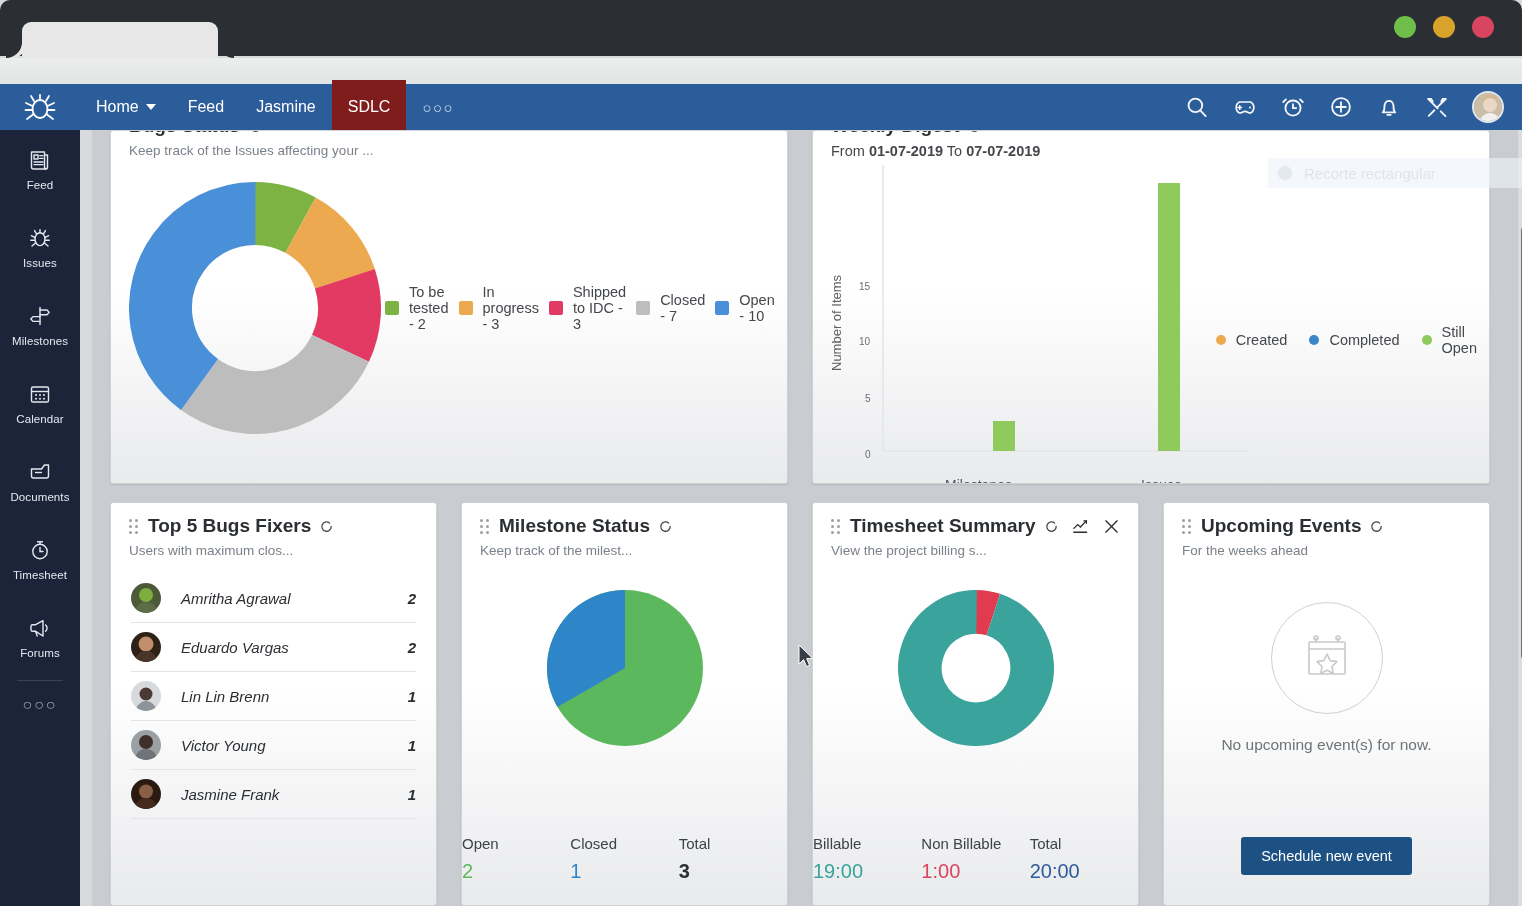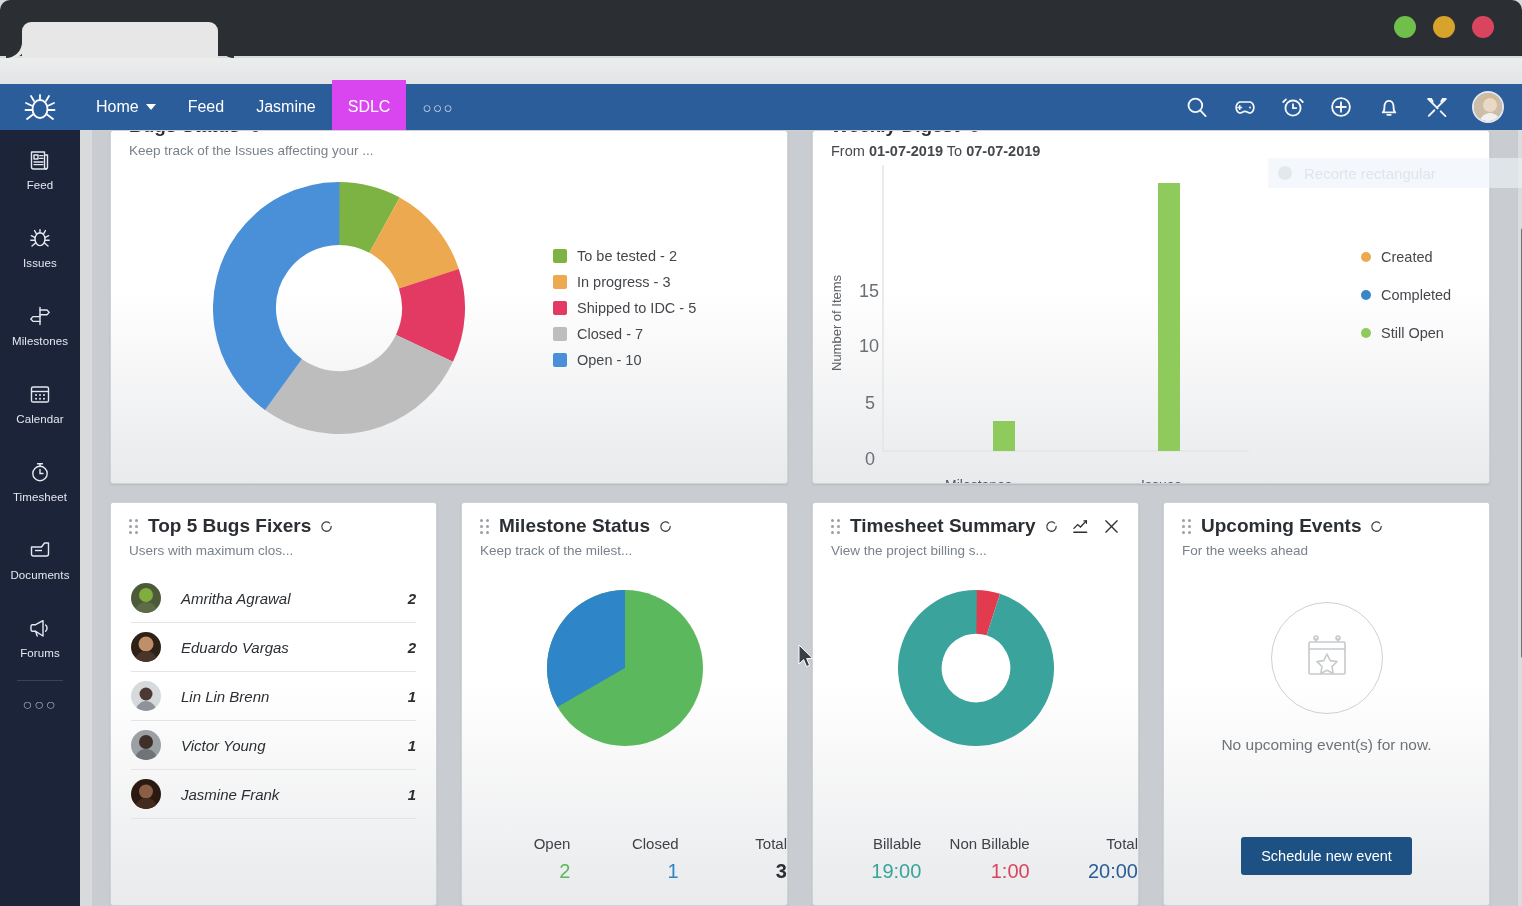--- a/index.html
+++ b/index.html
@@ -47,21 +47,21 @@
     position: absolute; left: 0; top: 84px; width: 1522px; height: 46px;
     background: #2c5d9b;
     display: flex; align-items: center;
   }
   .brand { width: 80px; display: flex; align-items: center; justify-content: center; }
   .nav-links { display: flex; align-items: center; height: 46px; }
   .nav-item {
     color: #ffffff; font-size: 16px; padding: 0 16px; height: 54px;
     display: flex; align-items: center; cursor: pointer; white-space: nowrap;
   }
-  .nav-item.active { background: #d946ef; }
+  .nav-item.active { background: #7f1d1d; }
   .caret {
     display: inline-block; margin-left: 7px;
     border-left: 5px solid transparent; border-right: 5px solid transparent;
     border-top: 6px solid #fff;
   }
   .nav-dots { color: #cfdced; font-size: 15px; letter-spacing: 1.5px; }
   .nav-right {
     margin-left: auto; display: flex; align-items: center; gap: 22px; padding-right: 18px;
   }
   .nav-ico { width: 26px; height: 26px; cursor: pointer; opacity: .95; }
@@ -117,35 +117,35 @@
   .drag-dots i { width: 3px; height: 3px; background: #9aa0a6; border-radius: 50%; display: block; }
   .card-title { font-size: 19px; font-weight: bold; color: #2b2f33; }
   .refresh-ico { margin-left: 8px; cursor: pointer; }
   .card-sub { font-size: 13.5px; color: #7a8189; margin: 6px 0 0 0; }
   .hd-actions { margin-left: auto; display: flex; align-items: center; gap: 14px; }
 
   
   .clip-card { height: 354px; overflow: hidden; }
   .clip-inner { margin-top: -28px; }
 
-  .legend { display: flex; flex-direction: column; gap: 10px; }
+  .legend { display: flex; flex-direction: row; gap: 10px; }
   .legend-row { display: flex; align-items: center; gap: 10px; font-size: 14.5px; color: #44474b; }
   .swatch { width: 14px; height: 14px; border-radius: 2px; flex: none; }
   .legend-dot { width: 10px; height: 10px; border-radius: 50%; flex: none; }
 
   .stats { display: flex; width: 100%; }
-  .stat { flex: 1; text-align: right; }
+  .stat { flex: 1; text-align: left; }
   .stat-lbl { font-size: 15px; color: #3e4247; }
   .stat-val { font-size: 20px; margin-top: 8px; }
 
   .bars-axis-label {
     writing-mode: vertical-rl; transform: rotate(180deg);
     font-size: 13px; color: #5c6166;
   }
-  .tick { font-size: 18px; color: #6b7075; }
+  .tick { font-size: 10px; color: #6b7075; }
 
   .btn-primary {
     background: #1e5183; color: #fff; border: none; font-size: 14.5px;
     padding: 11px 20px; border-radius: 3px; cursor: pointer;
     font-family: "Liberation Sans", sans-serif;
   }
 
   .empty-circle {
     width: 112px; height: 112px; border-radius: 50%;
     border: 1px solid #cdd1d5; display: flex; align-items: center; justify-content: center;
@@ -325,36 +325,36 @@
             <circle cx="9" cy="17.8" r="1"></circle>
               <circle cx="13" cy="17.8" r="1"></circle>
               <circle cx="17" cy="17.8" r="1"></circle>
           </g>
         </g>
       </svg>
       <span class="rail-label">Calendar</span>
     </div>
     <div class="rail-item">
       <svg width="26" height="26" viewBox="0 0 26 26">
+        <g fill="none" stroke="#e4e8f0" stroke-width="1.4" stroke-linejoin="round">
+          <path d="M4.5 10 h10 l3 -4 h4 v11 a2 2 0 0 1 -2 2 h-13 a2 2 0 0 1 -2 -2 z"></path>
+          <path d="M8 13.5 h7"></path>
+        </g>
+      </svg>
+      <span class="rail-label">Documents</span>
+    </div>
+    <div class="rail-item">
+      <svg width="26" height="26" viewBox="0 0 26 26">
         <g fill="none" stroke="#e4e8f0" stroke-width="1.4" stroke-linecap="round">
           <circle cx="13" cy="14.5" r="7.2"></circle>
           <path d="M13 10.5 V14.5 h3"></path>
           <path d="M10.6 4.8 h4.8 M13 4.8 V7.3"></path>
         </g>
       </svg>
       <span class="rail-label">Timesheet</span>
-    </div>
-    <div class="rail-item">
-      <svg width="26" height="26" viewBox="0 0 26 26">
-        <g fill="none" stroke="#e4e8f0" stroke-width="1.4" stroke-linejoin="round">
-          <path d="M4.5 10 h10 l3 -4 h4 v11 a2 2 0 0 1 -2 2 h-13 a2 2 0 0 1 -2 -2 z"></path>
-          <path d="M8 13.5 h7"></path>
-        </g>
-      </svg>
-      <span class="rail-label">Documents</span>
     </div>
     <div class="rail-item">
       <svg width="26" height="26" viewBox="0 0 26 26">
         <g fill="none" stroke="#e4e8f0" stroke-width="1.4" stroke-linejoin="round" stroke-linecap="round">
           <path d="M4 11.3 v3.4 a1.6 1.6 0 0 0 1.6 1.6 h3 L16 21 V5.6 L8.6 9.7 h-3 A1.6 1.6 0 0 0 4 11.3 z"></path>
           <path d="M8.6 16.3 L10.2 21"></path>
           <path d="M18.6 10 a4 4 0 0 1 0 6.2"></path>
         </g>
       </svg>
       <span class="rail-label">Forums</span>
@@ -401,21 +401,21 @@
                 <div class="legend-row">
                   <span class="swatch" style="background:#7cb342"></span>
                   <span>To be tested - 2</span>
                 </div>
                 <div class="legend-row">
                   <span class="swatch" style="background:#eda94f"></span>
                   <span>In progress - 3</span>
                 </div>
                 <div class="legend-row">
                   <span class="swatch" style="background:#e23a62"></span>
-                  <span>Shipped to IDC - 5</span>
+                  <span>Shipped to IDC - 3</span>
                 </div>
                 <div class="legend-row">
                   <span class="swatch" style="background:#bdbdbd"></span>
                   <span>Closed - 7</span>
                 </div>
                 <div class="legend-row">
                   <span class="swatch" style="background:#4a90d9"></span>
                   <span>Open - 10</span>
                 </div>
               </div>

